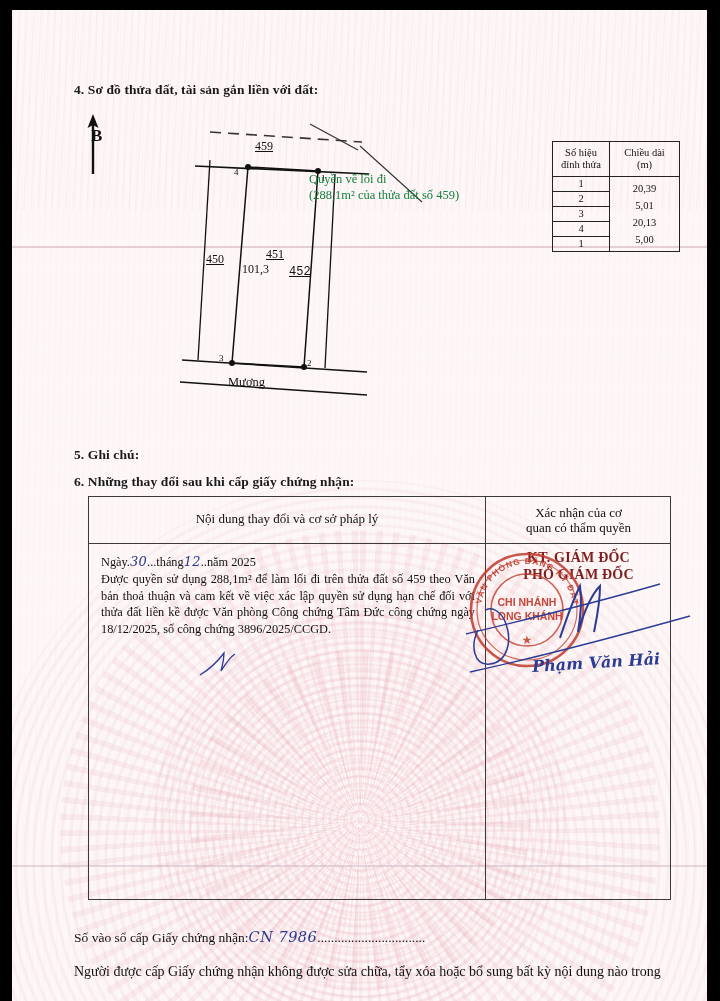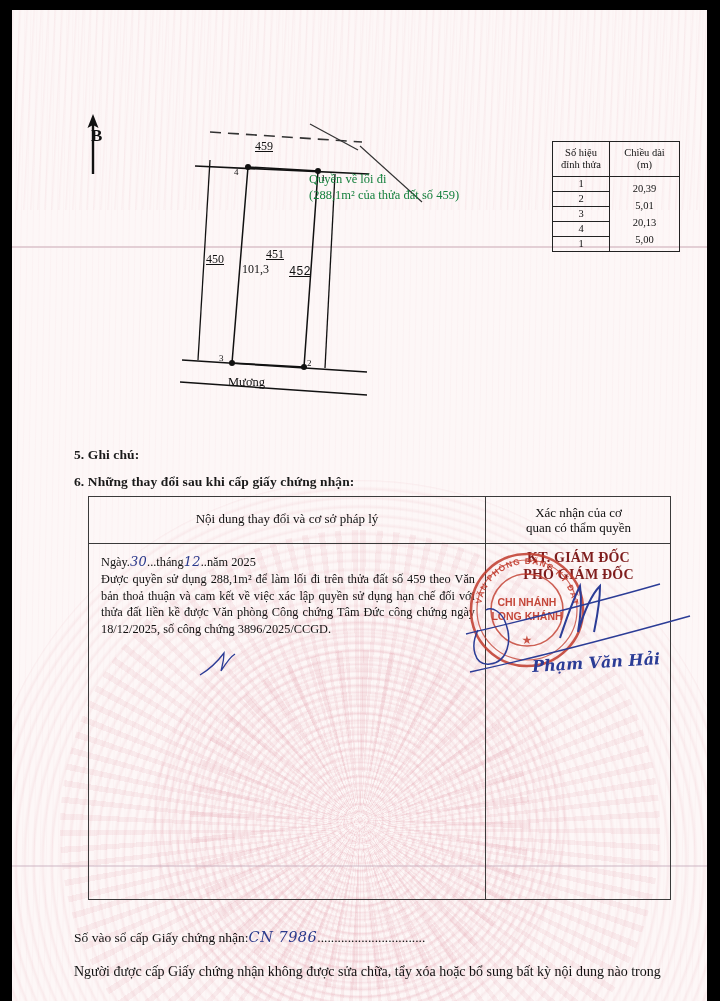--- a/index.html
+++ b/index.html
@@ -342,20 +342,21 @@
 
     <div class="wm" id="wm-stripes"></div>
     <div class="wm" id="wm-top"></div>
     <div class="wm" id="wm-rings"></div>
     <div class="wm" id="wm-rings2"></div>
     <div class="wm" id="wm-rings3"></div>
     <div class="wm" id="wm-star"></div>
     <div class="wm" id="wm-band"></div>
     <div class="wm" id="wm-band2"></div>
 
+    <div class="sec-head" style="left:62px; top:72px;">4. Sơ đồ thửa đất, tài sản gắn liền với đất:</div>
 
     <div id="north">
       <svg width="30" height="62" viewBox="0 0 30 62">
         <line x1="15" y1="10" x2="15" y2="60" stroke="#111" stroke-width="2.4"></line>
         <polygon points="15,0 9.5,14 15,11 20.5,14" fill="#111"></polygon>
         <text x="13" y="27" font-family="Liberation Serif, serif" font-size="17" font-weight="bold" fill="#111">B</text>
       </svg>
     </div>
 
     <div id="diagram">

